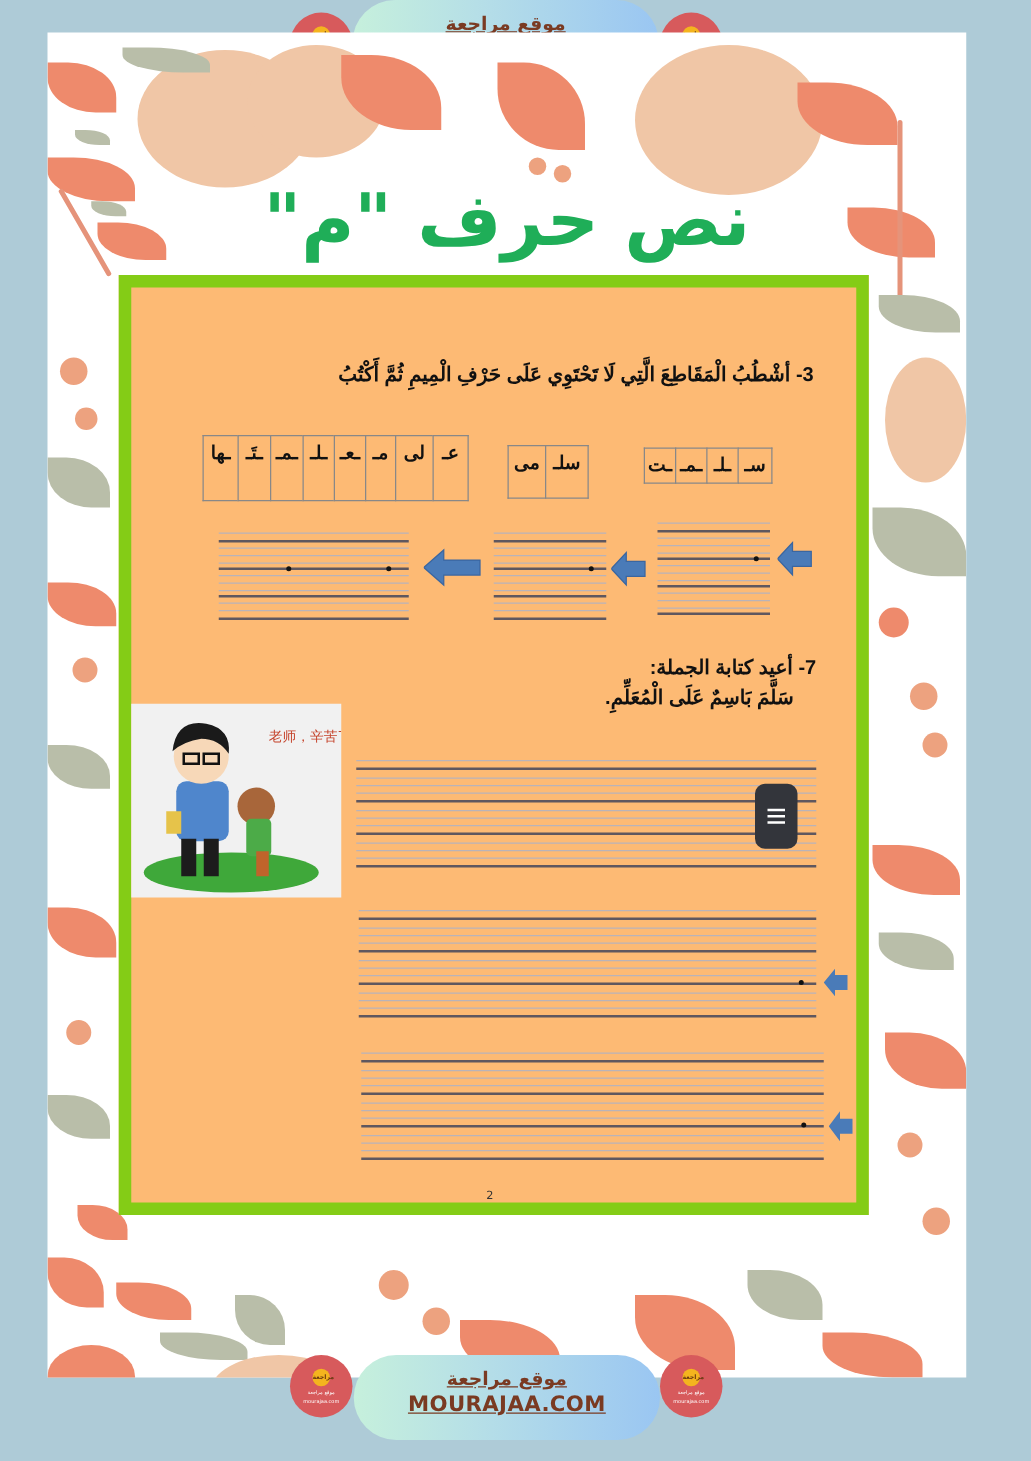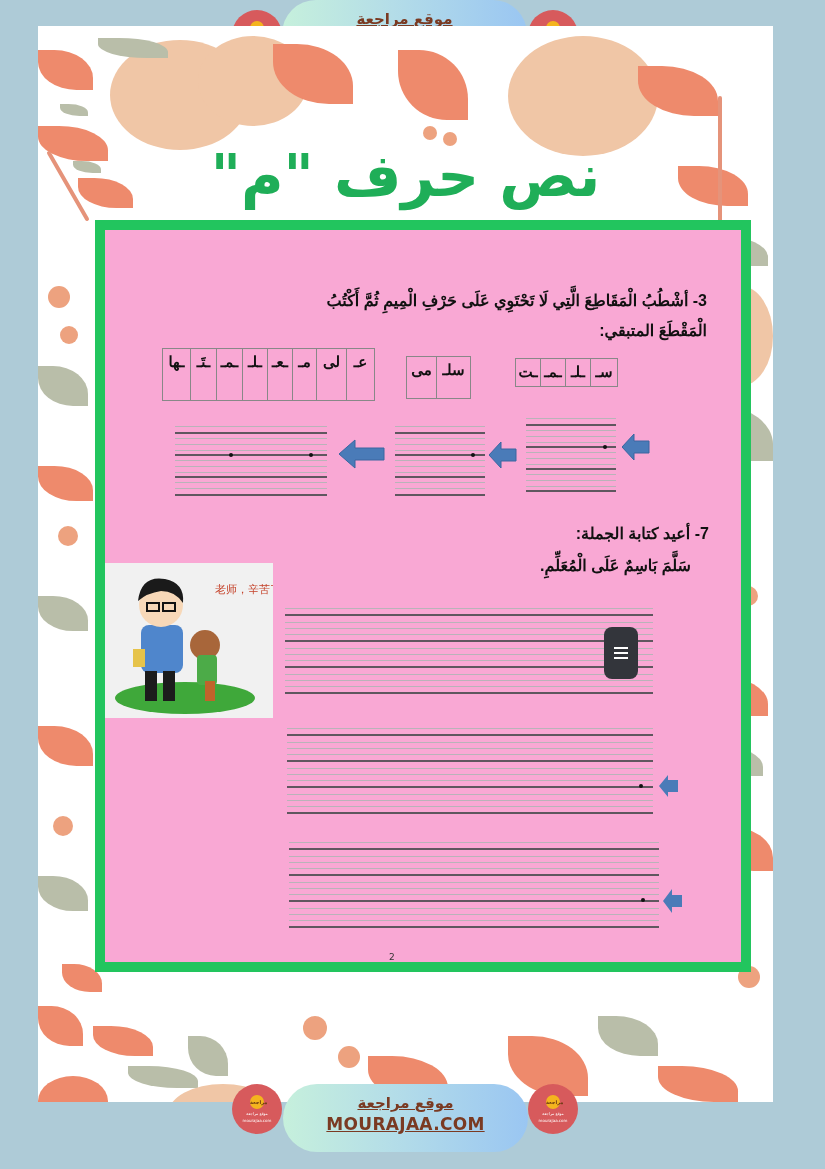--- a/index.html
+++ b/index.html
@@ -36,23 +36,23 @@
     position: absolute; left: 0; right: 0; top: 950px;
     text-align: center;
     color: #1fae58;
     font-size: 44px; font-weight: bold;
     direction: rtl;
     padding-right: 60px;
   }
   .sheet {
     position: absolute;
     left: 57px; top: 194px;
-    width: 656px; height: 752px;
-    border: 10px solid #22c55e;
-    background: #f9a8d4;
+    width: 600px; height: 752px;
+    border: 10px solid #84cc16;
+    background: #fdba74;
   }
   .q3 {
     position: absolute; right: 34px; top: 56px;
     width: 480px;
     direction: rtl; text-align: right;
     font-family: "Liberation Sans", sans-serif;
     font-weight: bold; font-size: 16px; line-height: 30px;
     color: #111;
   }
   .syl-table { position: absolute; border-collapse: collapse; direction: rtl; }
@@ -69,21 +69,21 @@
   .lines-block .ln.dark { height: 2px; background: #5f575f; }
   .dot { position: absolute; width: 4px; height: 4px; border-radius: 50%; background: #111; }
   .arrow { position: absolute; }
   .q4-head, .q4-sent {
     position: absolute; right: 32px;
     direction: rtl; text-align: right;
     font-family: "Liberation Sans", sans-serif;
     font-weight: bold; color: #111;
   }
   .q4-head { top: 294px; font-size: 16px; }
-  .q4-sent { top: 326px; right: 50px; font-size: 16px; }
+  .q4-sent { top: 318px; right: 50px; font-size: 16px; }
   .illus {
     position: absolute; left: 0px; top: 333px;
     width: 168px; height: 155px;
     background: #f1f1f1;
     overflow: hidden;
   }
   .page-num {
     position: absolute; left: 284px; top: 722px;
     font-size: 9px; color: #333;
   }
@@ -190,21 +190,20 @@
   <div class="deco leaf-o" style="left:330px; top:1030px; width:80px; height:45px;"></div>
   <div class="deco leaf-o" style="left:470px; top:1010px; width:80px; height:60px;"></div>
   <div class="deco leaf-g" style="left:560px; top:990px; width:60px; height:40px;"></div>
   <div class="deco leaf-o" style="left:620px; top:1040px; width:80px; height:36px;"></div>
 
   <div class="title">نص حرف "م"</div>
 
   <div class="sheet">
     <div class="q3">
       <div>3- أشْطُبُ الْمَقَاطِعَ الَّتِي لَا تَحْتَوِي عَلَى حَرْفِ الْمِيمِ ثُمَّ أَكْتُبُ</div>
-      <div>الْمَقْطَعَ المتبقي:</div>
     </div>
 
     <table class="syl-table" style="left:410px; top:128px;">
       <tbody>
           <tr>
         <td style="width:27px; height:28px;">سـ</td>
         <td style="width:25px;">ـلـ</td>
         <td style="width:25px;">ـمـ</td>
         <td style="width:25px;margin-left:22px;">ـت</td>
       </tr>

